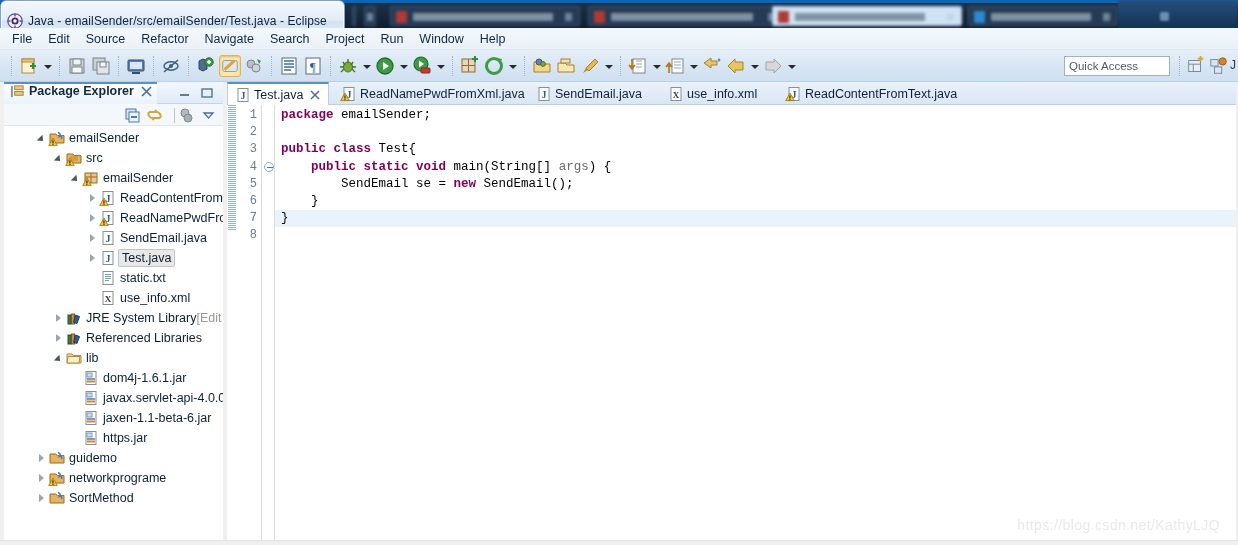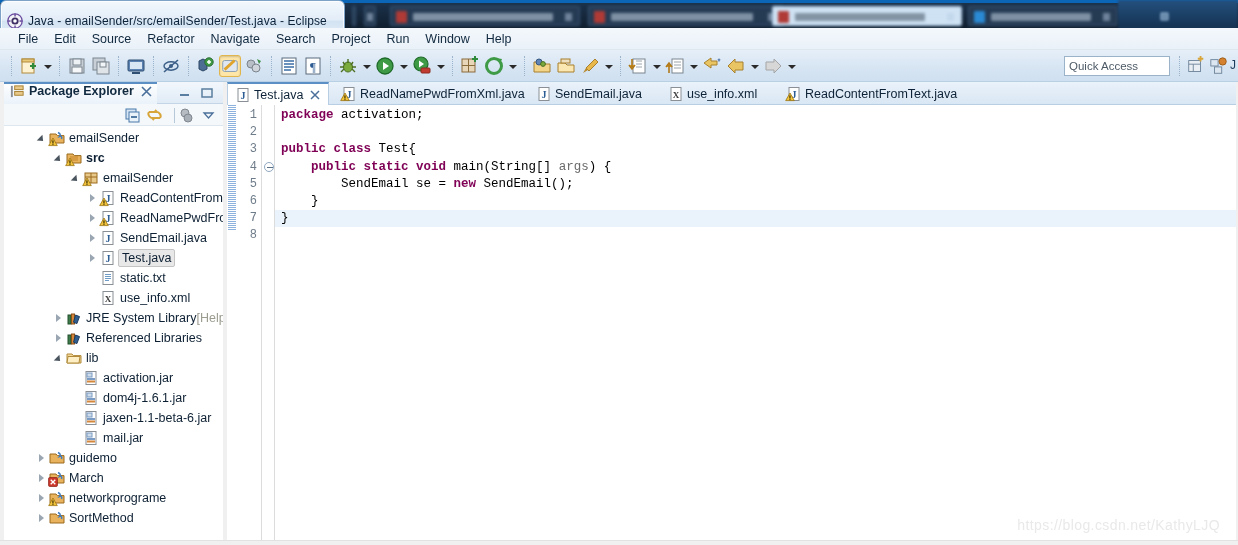--- a/index.html
+++ b/index.html
@@ -62,21 +62,21 @@
 
   .appbody {
     position: absolute; left: 0; top: 28px; width: 1238px; height: 517px;
     background: #f0f0f0;
   }
 
   
   .menubar {
     position: absolute; left: 0; top: 0; width: 1238px; height: 22px;
     background: linear-gradient(180deg,#f4f8fc,#e9f1f8);
-    display: flex; align-items: center; padding-left: 10px;
+    display: flex; align-items: center; padding-left: 4px;
     border-bottom: 1px solid #dfe7ee;
   }
   .menu-item {
     font-size: 12.5px; color: #11293f; padding: 2px 8px; cursor: default;
     white-space: nowrap;
   }
 
   
   .toolbar {
     position: absolute; left: 0; top: 22px; width: 1238px; height: 32px;
@@ -584,21 +584,21 @@
           <span class="ticon"><svg width="16" height="16" viewBox="0 0 16 16">
               <path d="M1 4 h6 l1.4 1.6 H15 V13 H1 Z" fill="#e9b25c" stroke="#9a6b1e"></path>
               <path d="M9 2.5 q3.5 1.5 1.5 4 q3 -1 2 2.5" fill="none" stroke="#3f7cc0" stroke-width="1.5"></path>
             </svg><svg style="position:absolute;left:-1px;bottom:-1px" width="10" height="10" viewBox="0 0 10 10">
               <path d="M5 1 L9.3 8.6 H0.7 Z" fill="#f2c33c" stroke="#9a7410" stroke-width=".8"></path>
               <rect x="4.3" y="3.4" width="1.3" height="2.8" fill="#4a3a08"></rect>
               <rect x="4.3" y="6.6" width="1.3" height="1.2" fill="#4a3a08"></rect>
             </svg></span>
           <span class="tlbl">emailSender</span>
         </div>
-        <div class="trow" style="padding-left: 21px; font-weight: bold;">
+        <div class="trow" style="padding-left: 21px;">
           <span class="tw exp"></span>
           <span class="ticon"><svg width="16" height="16" viewBox="0 0 16 16">
               <path d="M1 4 h6 l1.4 1.6 H15 V13 H1 Z" fill="#e9b25c" stroke="#9a6b1e"></path>
               <rect x="4" y="6" width="8" height="5" fill="#c98a2c" opacity=".55"></rect>
             </svg><svg style="position:absolute;left:-1px;bottom:-1px" width="10" height="10" viewBox="0 0 10 10">
               <path d="M5 1 L9.3 8.6 H0.7 Z" fill="#f2c33c" stroke="#9a7410" stroke-width=".8"></path>
               <rect x="4.3" y="3.4" width="1.3" height="2.8" fill="#4a3a08"></rect>
               <rect x="4.3" y="6.6" width="1.3" height="1.2" fill="#4a3a08"></rect>
             </svg></span>
           <span class="tlbl">src</span>
@@ -672,21 +672,21 @@
           <span class="tlbl">use_info.xml</span>
         </div>
         <div class="trow" style="padding-left: 21px;">
           <span class="tw col"></span>
           <span class="ticon"><svg width="16" height="16" viewBox="0 0 16 16">
               <rect x="2" y="5" width="3" height="9" fill="#3f7a4a" stroke="#23502d"></rect>
               <rect x="5.5" y="4" width="3" height="10" fill="#d4863a" stroke="#8a5018"></rect>
               <path d="M9.5 5 l4 1.6 -2.6 7 -3.4 -1.4 z" fill="#2f5d8e" stroke="#1b3a5c"></path>
             </svg></span>
           <span class="tlbl">JRE System Library</span>
-          <span class="tlbl dim"> [Help</span>
+          <span class="tlbl dim"> [Edit</span>
         </div>
         <div class="trow" style="padding-left: 21px;">
           <span class="tw col"></span>
           <span class="ticon"><svg width="16" height="16" viewBox="0 0 16 16">
               <rect x="2" y="5" width="3" height="9" fill="#3f7a4a" stroke="#23502d"></rect>
               <rect x="5.5" y="4" width="3" height="10" fill="#d4863a" stroke="#8a5018"></rect>
               <path d="M9.5 5 l4 1.6 -2.6 7 -3.4 -1.4 z" fill="#2f5d8e" stroke="#1b3a5c"></path>
             </svg></span>
           <span class="tlbl">Referenced Libraries</span>
         </div>
@@ -699,70 +699,59 @@
           <span class="tlbl">lib</span>
         </div>
         <div class="trow" style="padding-left: 38px;">
           <span class="tw "></span>
           <span class="ticon"><svg width="16" height="16" viewBox="0 0 16 16">
               <rect x="3" y="1.5" width="10" height="13" fill="#ffffff" stroke="#8a8f96"></rect>
               <rect x="4" y="8" width="8" height="2" fill="#7a9cc4"></rect>
               <rect x="4" y="10.5" width="8" height="2" fill="#d4863a"></rect>
               <rect x="4" y="3" width="5" height="4" fill="#cfdcea" stroke="#7a9cc4"></rect>
             </svg></span>
-          <span class="tlbl">activation.jar</span>
+          <span class="tlbl">dom4j-1.6.1.jar</span>
         </div>
         <div class="trow" style="padding-left: 38px;">
           <span class="tw "></span>
           <span class="ticon"><svg width="16" height="16" viewBox="0 0 16 16">
               <rect x="3" y="1.5" width="10" height="13" fill="#ffffff" stroke="#8a8f96"></rect>
               <rect x="4" y="8" width="8" height="2" fill="#7a9cc4"></rect>
               <rect x="4" y="10.5" width="8" height="2" fill="#d4863a"></rect>
               <rect x="4" y="3" width="5" height="4" fill="#cfdcea" stroke="#7a9cc4"></rect>
             </svg></span>
-          <span class="tlbl">dom4j-1.6.1.jar</span>
+          <span class="tlbl">javax.servlet-api-4.0.0</span>
         </div>
         <div class="trow" style="padding-left: 38px;">
           <span class="tw "></span>
           <span class="ticon"><svg width="16" height="16" viewBox="0 0 16 16">
               <rect x="3" y="1.5" width="10" height="13" fill="#ffffff" stroke="#8a8f96"></rect>
               <rect x="4" y="8" width="8" height="2" fill="#7a9cc4"></rect>
               <rect x="4" y="10.5" width="8" height="2" fill="#d4863a"></rect>
               <rect x="4" y="3" width="5" height="4" fill="#cfdcea" stroke="#7a9cc4"></rect>
             </svg></span>
           <span class="tlbl">jaxen-1.1-beta-6.jar</span>
         </div>
         <div class="trow" style="padding-left: 38px;">
           <span class="tw "></span>
           <span class="ticon"><svg width="16" height="16" viewBox="0 0 16 16">
               <rect x="3" y="1.5" width="10" height="13" fill="#ffffff" stroke="#8a8f96"></rect>
               <rect x="4" y="8" width="8" height="2" fill="#7a9cc4"></rect>
               <rect x="4" y="10.5" width="8" height="2" fill="#d4863a"></rect>
               <rect x="4" y="3" width="5" height="4" fill="#cfdcea" stroke="#7a9cc4"></rect>
             </svg></span>
-          <span class="tlbl">mail.jar</span>
+          <span class="tlbl">https.jar</span>
         </div>
         <div class="trow" style="padding-left: 4px;">
           <span class="tw col"></span>
           <span class="ticon"><svg width="16" height="16" viewBox="0 0 16 16">
               <path d="M1 4 h6 l1.4 1.6 H15 V13 H1 Z" fill="#e9b25c" stroke="#9a6b1e"></path>
               <path d="M9 2.5 q3.5 1.5 1.5 4 q3 -1 2 2.5" fill="none" stroke="#3f7cc0" stroke-width="1.5"></path>
             </svg></span>
           <span class="tlbl">guidemo</span>
-        </div>
-        <div class="trow" style="padding-left: 4px;">
-          <span class="tw col"></span>
-          <span class="ticon"><svg width="16" height="16" viewBox="0 0 16 16">
-              <path d="M1 4 h6 l1.4 1.6 H15 V13 H1 Z" fill="#e9b25c" stroke="#9a6b1e"></path>
-              <path d="M9 2.5 q3.5 1.5 1.5 4 q3 -1 2 2.5" fill="none" stroke="#3f7cc0" stroke-width="1.5"></path>
-            </svg><svg style="position:absolute;left:-1px;bottom:-1px" width="10" height="10" viewBox="0 0 10 10">
-              <rect x="0.6" y="0.6" width="8.8" height="8.8" rx="1" fill="#cf3a2e" stroke="#8c2017" stroke-width=".8"></rect>
-              <path d="M2.7 2.7 L7.3 7.3 M7.3 2.7 L2.7 7.3" stroke="#fff" stroke-width="1.3"></path>
-            </svg></span>
-          <span class="tlbl">March</span>
         </div>
         <div class="trow" style="padding-left: 4px;">
           <span class="tw col"></span>
           <span class="ticon"><svg width="16" height="16" viewBox="0 0 16 16">
               <path d="M1 4 h6 l1.4 1.6 H15 V13 H1 Z" fill="#e9b25c" stroke="#9a6b1e"></path>
               <path d="M9 2.5 q3.5 1.5 1.5 4 q3 -1 2 2.5" fill="none" stroke="#3f7cc0" stroke-width="1.5"></path>
             </svg><svg style="position:absolute;left:-1px;bottom:-1px" width="10" height="10" viewBox="0 0 10 10">
               <path d="M5 1 L9.3 8.6 H0.7 Z" fill="#f2c33c" stroke="#9a7410" stroke-width=".8"></path>
               <rect x="4.3" y="3.4" width="1.3" height="2.8" fill="#4a3a08"></rect>
               <rect x="4.3" y="6.6" width="1.3" height="1.2" fill="#4a3a08"></rect>
@@ -850,21 +839,21 @@
           <div></div>
           <div>
             <span class="minus"></span>
           </div>
           <div></div>
           <div></div>
           <div></div>
           <div></div>
         </div>
       <div class="src" id="src">
-          <div class="ln"><span class="kw">package</span><span class="pl"> activation;</span></div>
+          <div class="ln"><span class="kw">package</span><span class="pl"> emailSender;</span></div>
           <div class="ln"><span class="pl"></span></div>
           <div class="ln"><span class="kw">public</span><span class="pl"> </span><span class="kw">class</span><span class="pl"> Test{</span></div>
           <div class="ln"><span class="pl">    </span><span class="kw">public</span><span class="pl"> </span><span class="kw">static</span><span class="pl"> </span><span class="kw">void</span><span class="pl"> main(String[] </span><span class="pr">args</span><span class="pl">) {</span></div>
           <div class="ln"><span class="pl">        SendEmail se = </span><span class="kw">new</span><span class="pl"> SendEmail();</span></div>
           <div class="ln"><span class="pl">    }</span></div>
           <div class="ln cur"><span class="pl">}</span></div>
         </div>
     </div>
 
     <div class="watermark">https://blog.csdn.net/KathyLJQ</div>

